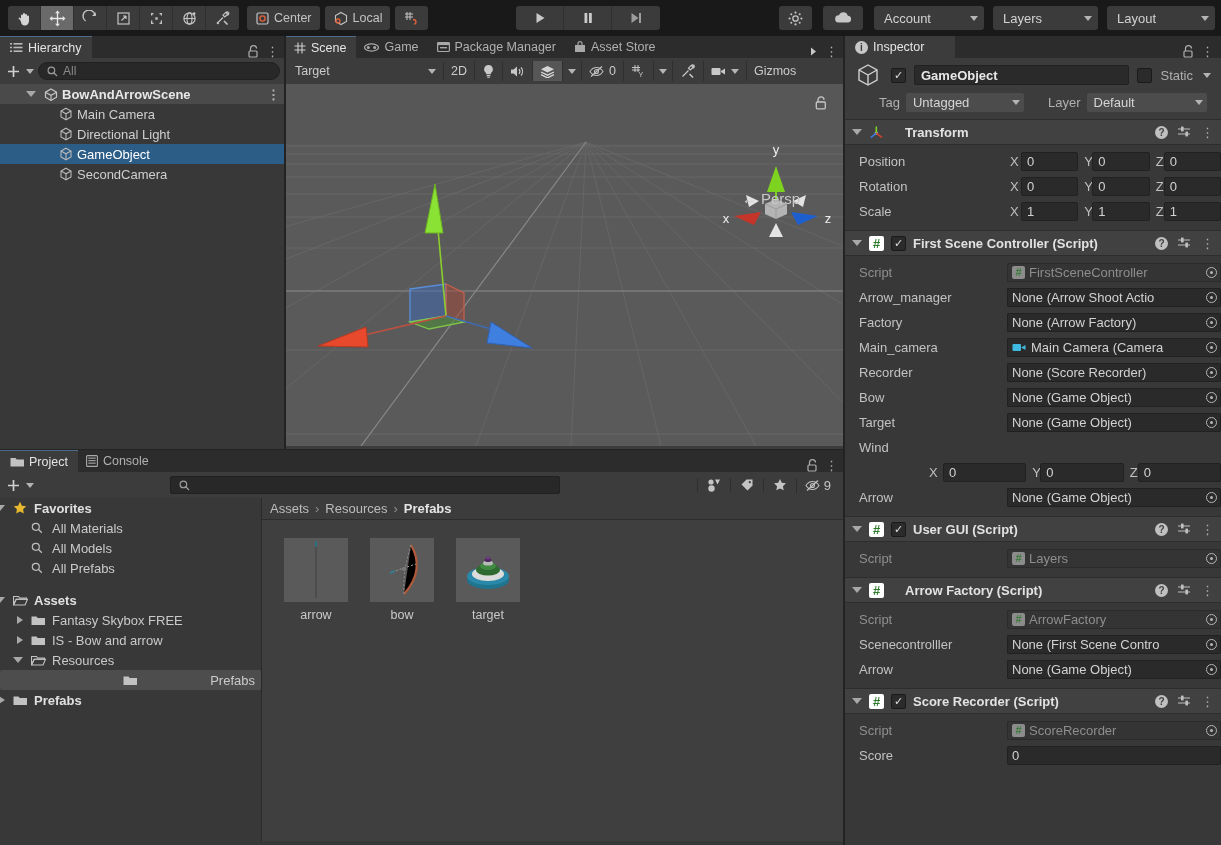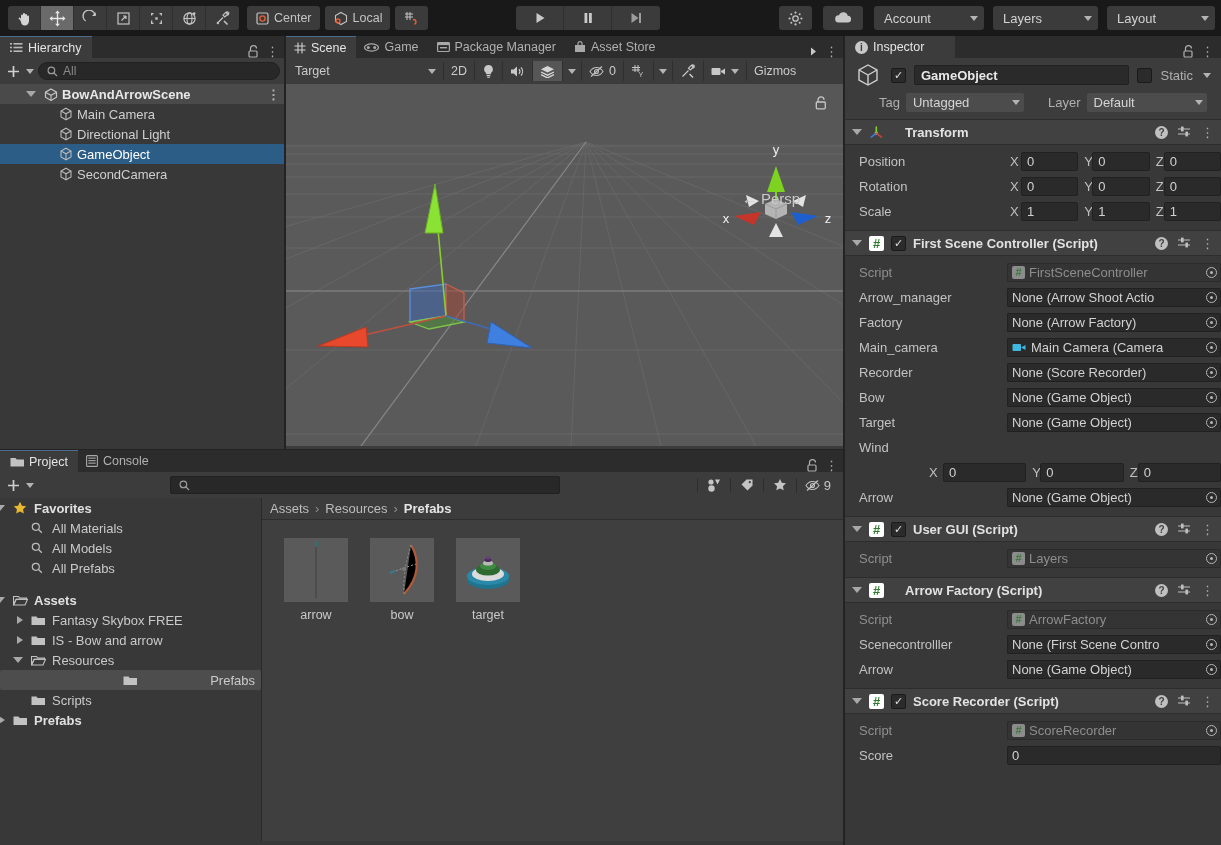--- a/index.html
+++ b/index.html
@@ -1200,29 +1200,20 @@
           </div>
           <div class="pj-row sel">
             <span style="width:44px;display:flex;justify-content:flex-end;padding-right:3px"></span>
             <span style="display:flex;align-items:center;width:16px">
               <svg width="14" height="11" viewBox="0 0 14 11">
                 <path d="M0.5 1.5h5l1.2 1.5h7.3v7H0.5z" fill="#c2c2c2"></path>
               </svg>
             </span>
             <span>Prefabs</span>
           </div>
-          <div class="pj-row">
-            <span style="width:26px;display:flex;justify-content:flex-end;padding-right:3px"></span>
-            <span style="display:flex;align-items:center;width:16px">
-              <svg width="14" height="11" viewBox="0 0 14 11">
-                <path d="M0.5 1.5h5l1.2 1.5h7.3v7H0.5z" fill="#c2c2c2"></path>
-              </svg>
-            </span>
-            <span>Scripts</span>
-          </div>
           <div class="pj-row bold">
             <span style="width:8px;display:flex;justify-content:flex-end;padding-right:3px">
               <span style="display:inline-block;width:0;height:0;border-top:4.5px solid transparent;border-bottom:4.5px solid transparent;border-left:6px solid #a8a8a8"></span>
             </span>
             <span style="display:flex;align-items:center;width:16px">
               <svg width="14" height="11" viewBox="0 0 14 11">
                 <path d="M0.5 1.5h5l1.2 1.5h7.3v7H0.5z" fill="#c2c2c2"></path>
               </svg>
             </span>
             <span>Prefabs</span>

